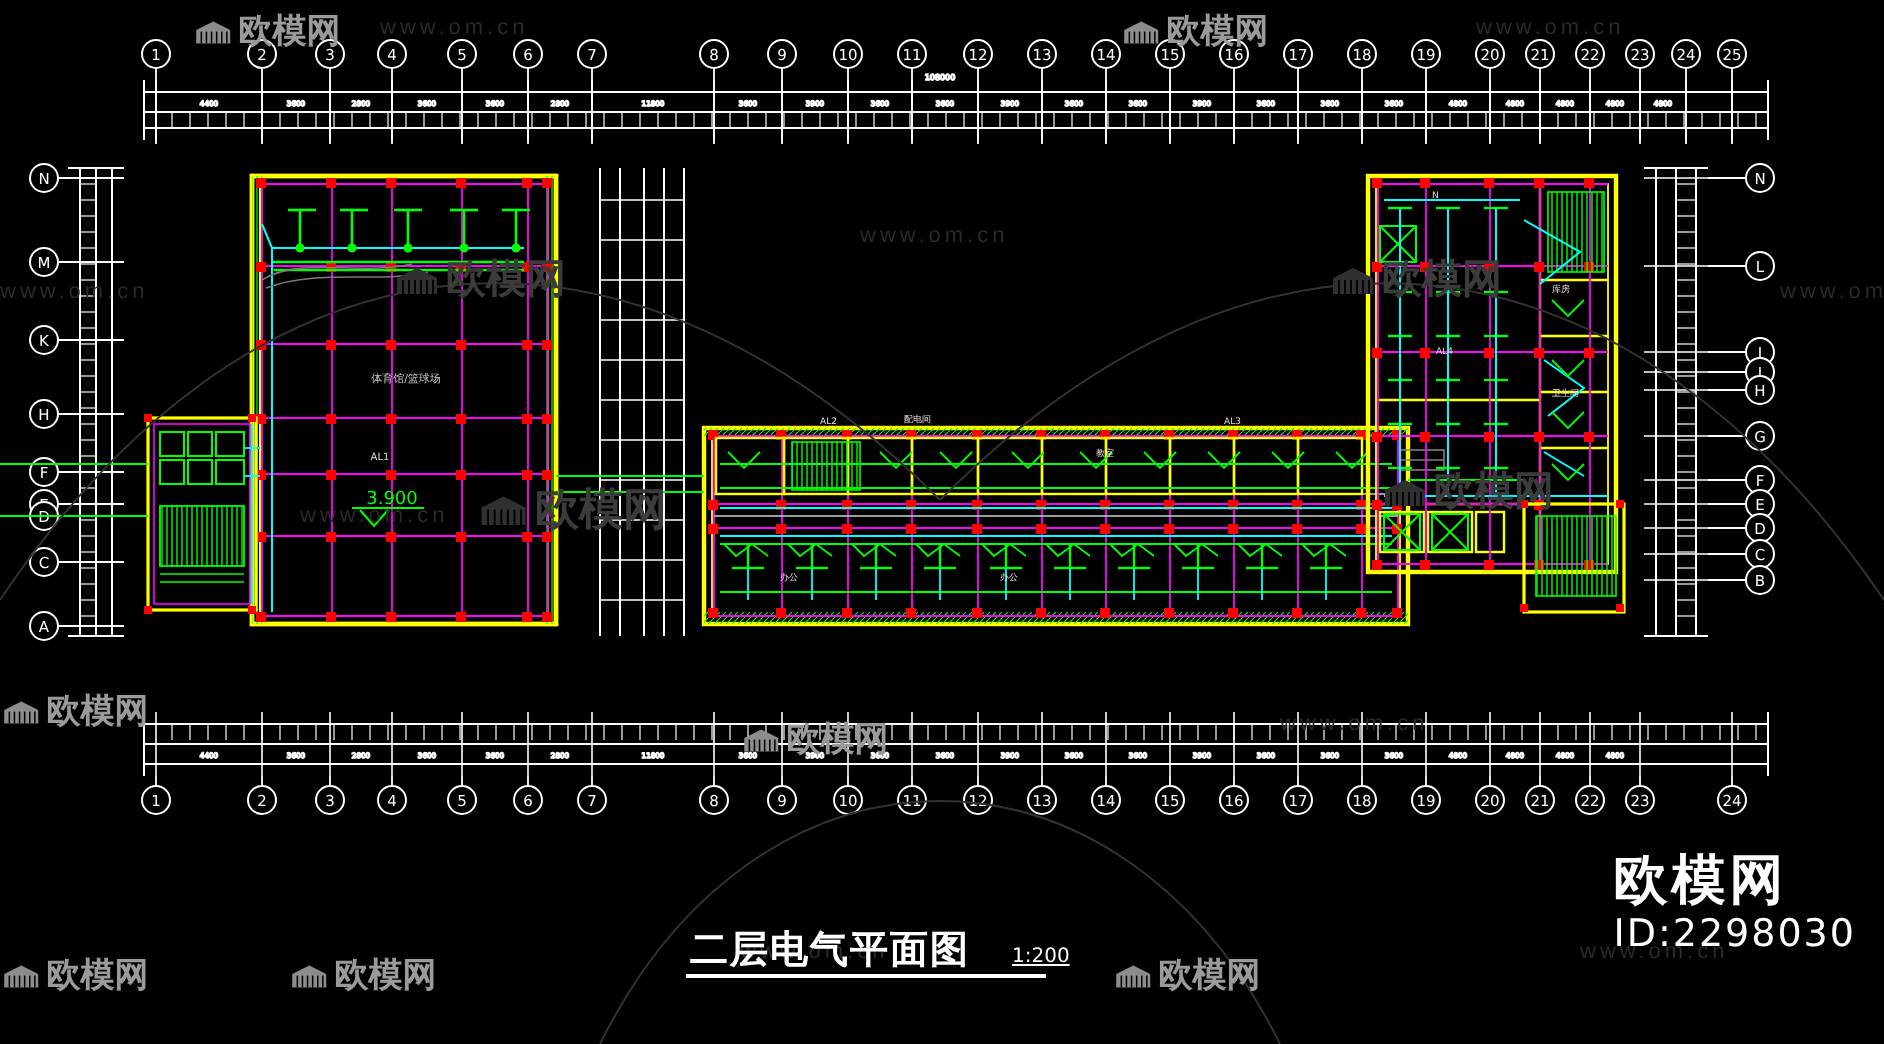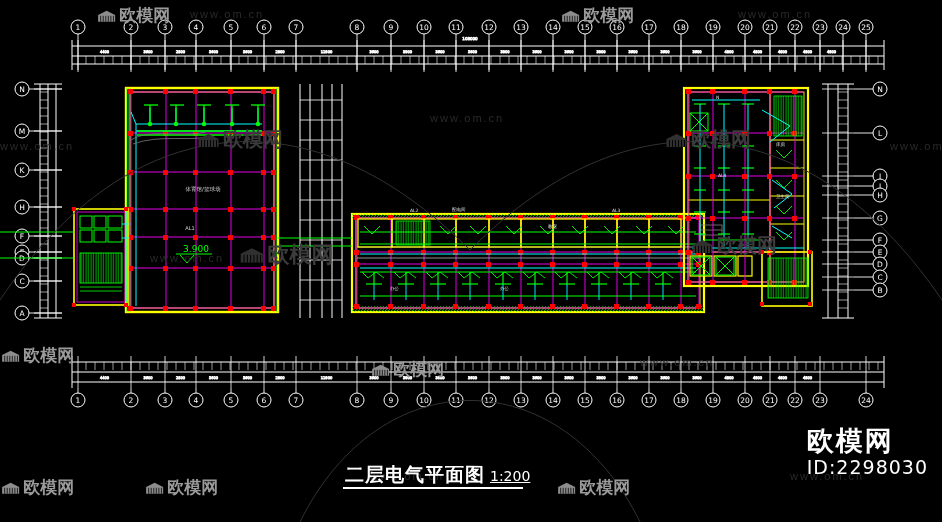--- a/index.html
+++ b/index.html
@@ -15,21 +15,21 @@
       white-space:nowrap;user-select:none;}
   .wm-cn{position:absolute;color:#555;font-weight:bold;white-space:nowrap;
          font-family:"DejaVu Sans","Liberation Sans",sans-serif;user-select:none;}
   .wm-logo{position:absolute;user-select:none;}
   .wm-bright{color:#9a9a9a;}
   .wm-dim{color:#3b3b3b;}
 
   
   #titleblock{position:absolute;left:345px;top:462px;color:#fff;white-space:nowrap;}
   #titleblock .t{font-size:19px;font-weight:bold;letter-spacing:1px;}
-  #titleblock .s{font-size:14px;margin-left:5px;text-decoration:underline;}
+  #titleblock .s{font-size:10px;margin-left:21px;text-decoration:underline;}
   #titleline{position:absolute;left:343px;top:487px;width:180px;height:2px;background:#fff;}
 
   
   #brand{position:absolute;right:14px;top:425px;text-align:left;color:#fff;}
   #brand .bn{font-size:27px;font-weight:bold;letter-spacing:2px;line-height:1.15;}
   #brand .bid{font-size:19px;letter-spacing:1px;}
 </style>
 </head>
 <body>
 

